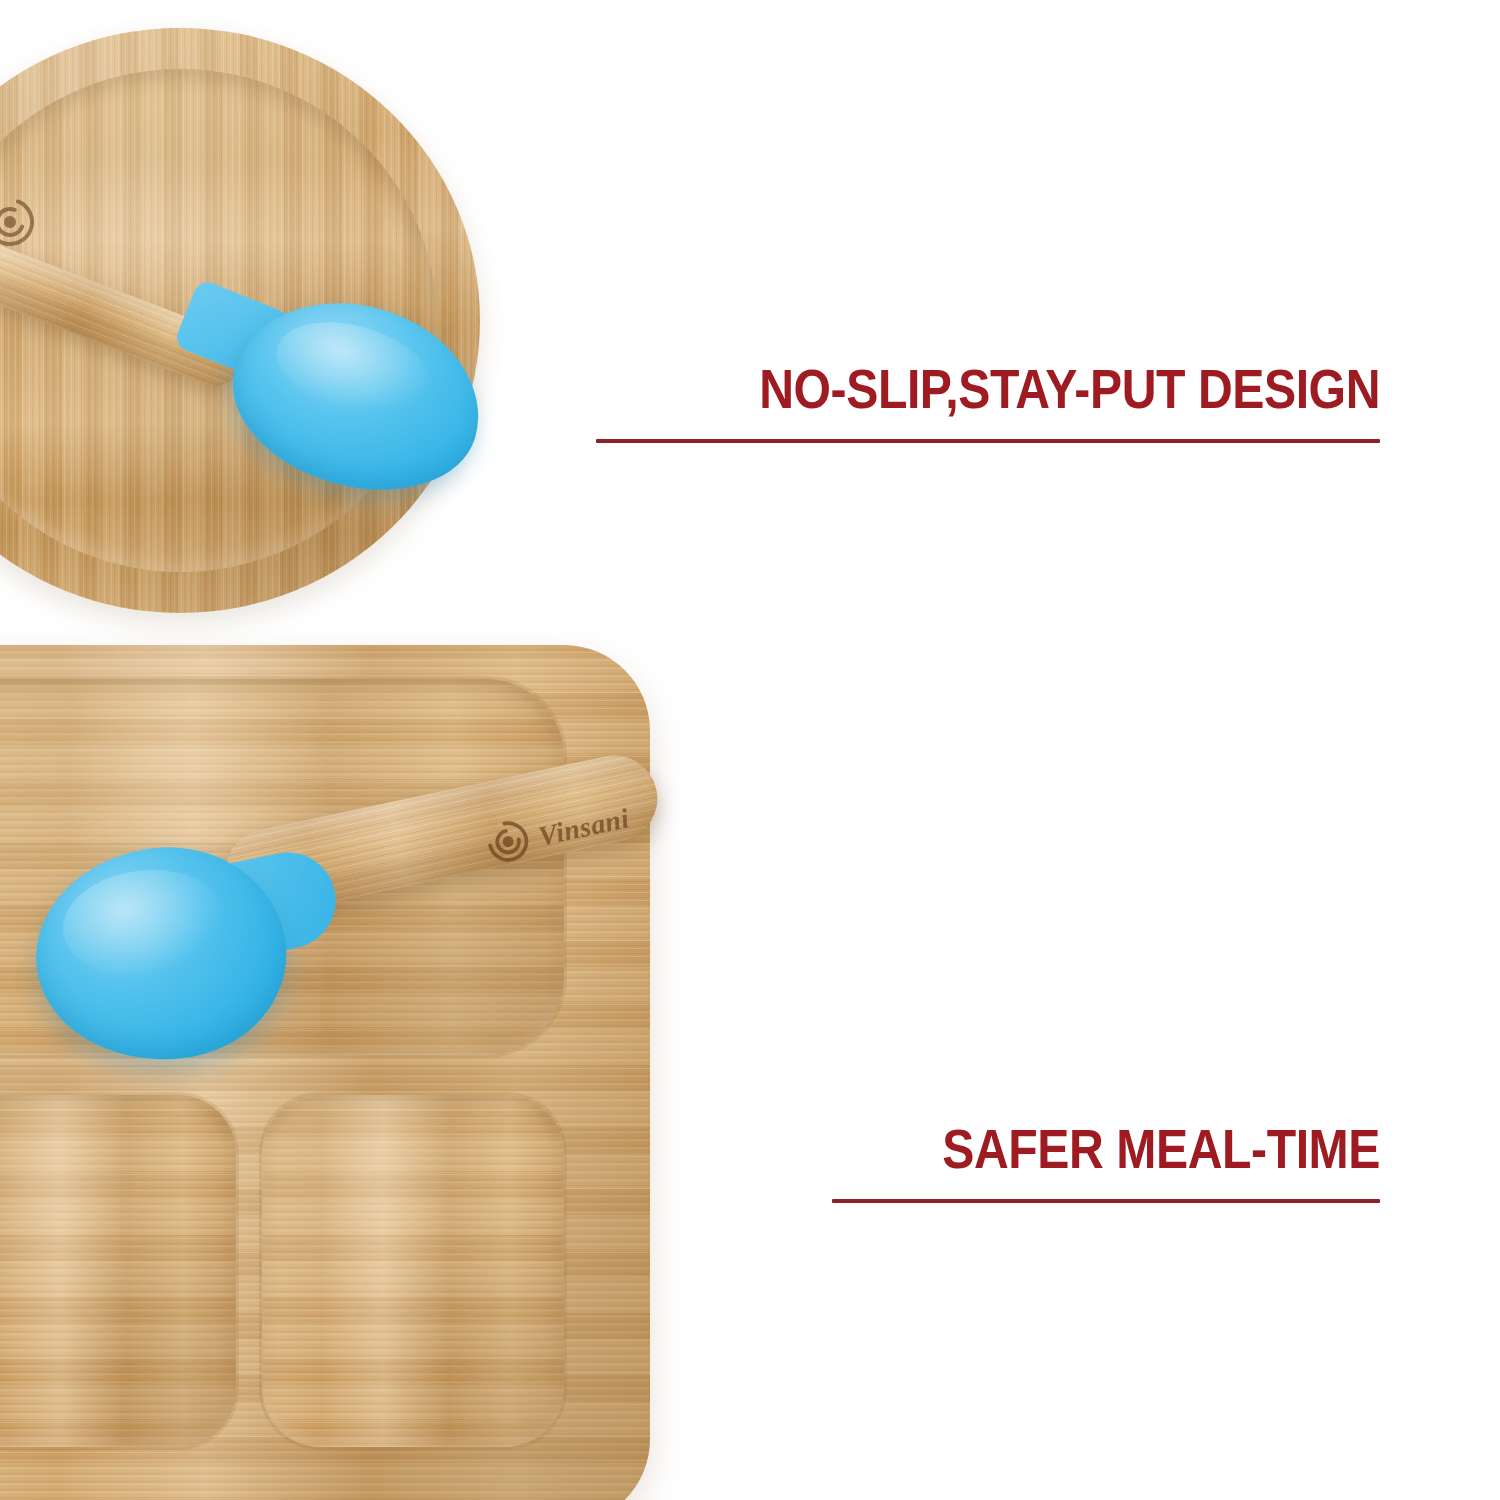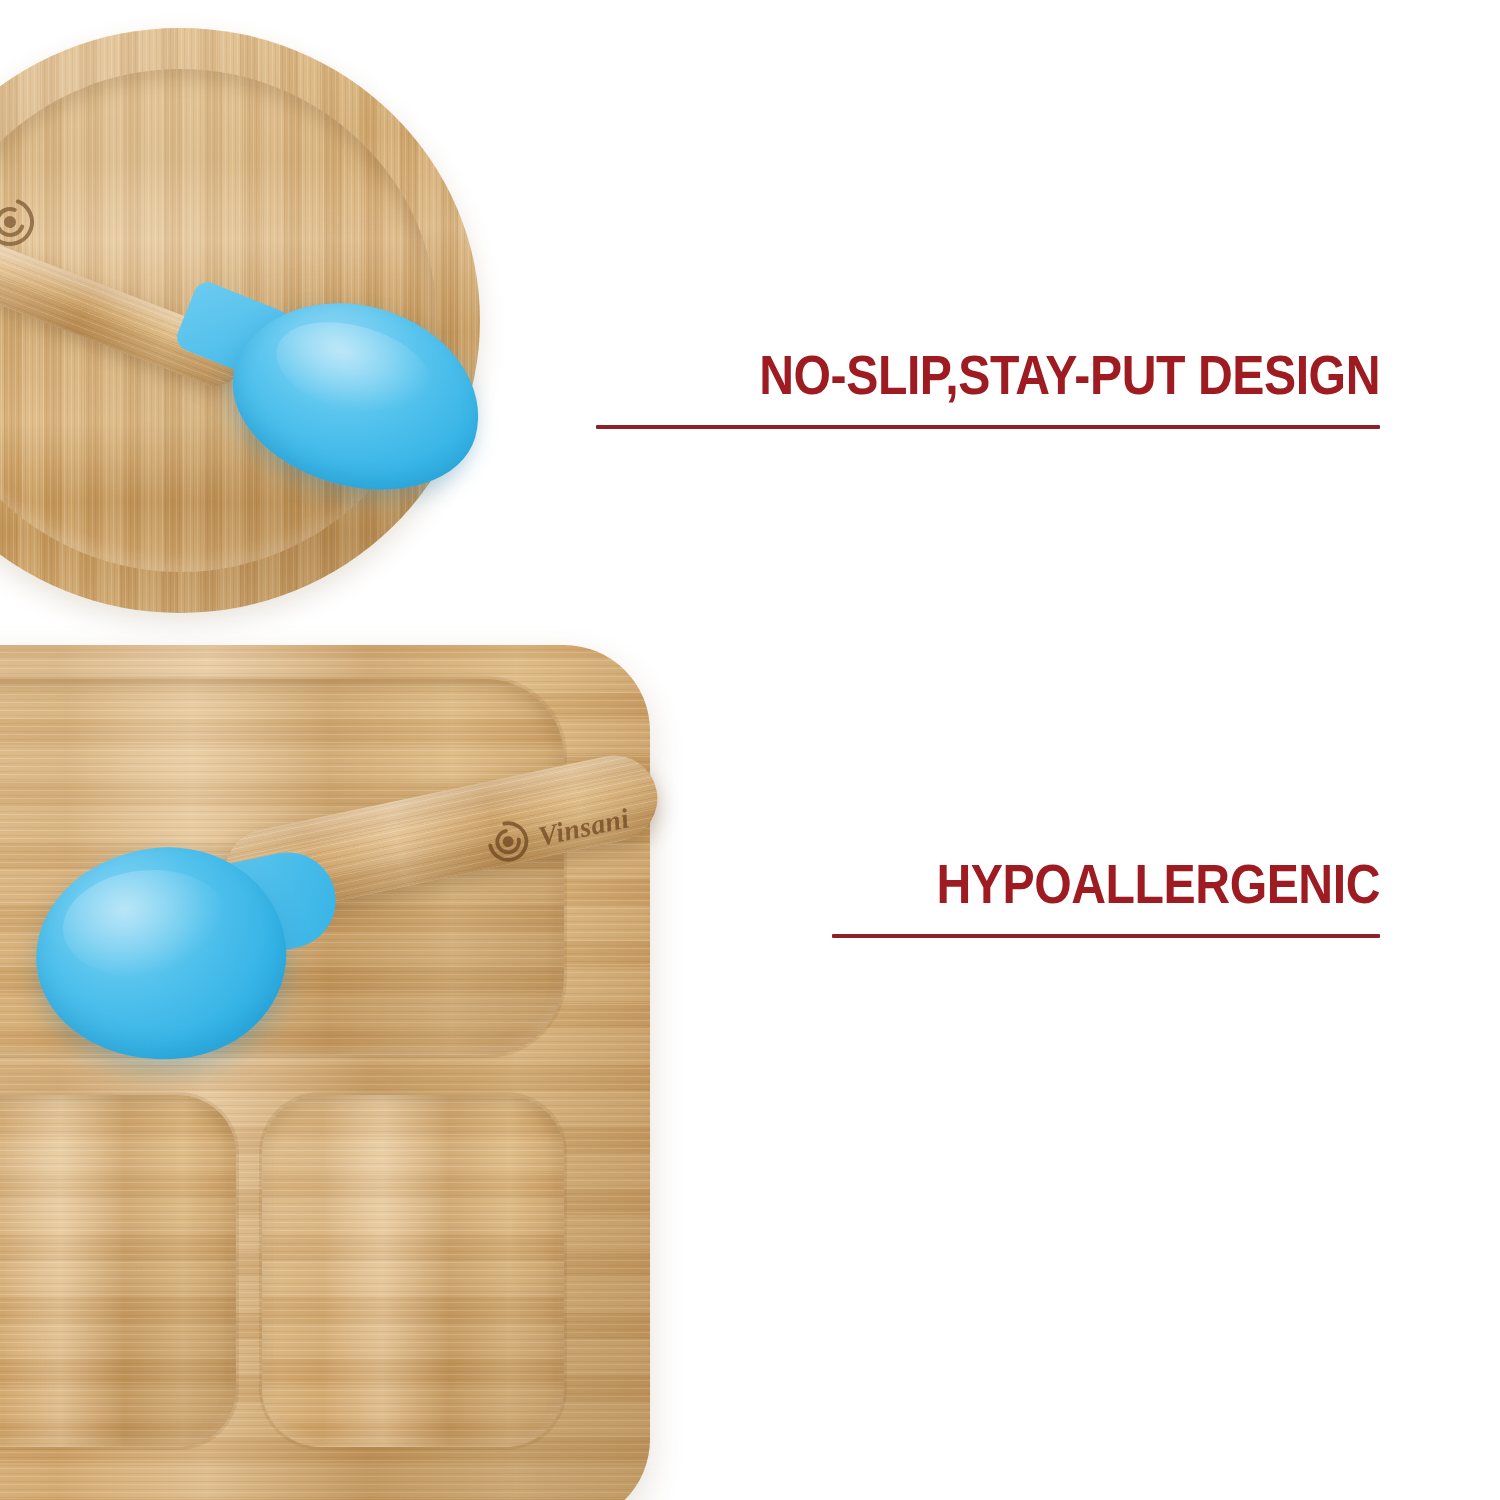--- a/index.html
+++ b/index.html
@@ -178,21 +178,21 @@
   }
   .spoon-bot .neck{
     position:absolute;left:176px;top:96px;width:130px;height:96px;
     background:linear-gradient(120deg,#63c8ef 0%, #35b3e6 100%);
     border-radius:20px 54px 54px 20px;
     transform:rotate(-12deg);
   }
 
   
   .features{position:absolute;left:560px;top:0;width:940px;height:1500px;}
-  .feature{position:absolute;right:120px;width:800px;}
+  .feature{position:absolute;right:120px;width:800px;margin-top:14px;}
   .feature .label{
     font-family:"Liberation Sans", sans-serif;
     font-weight:700;
     font-size:56px;
     line-height:1.02;
     letter-spacing:-0.5px;
     color:#9e1b22;
     text-align:right;
     white-space:nowrap;
     transform:scaleX(0.86);
@@ -267,21 +267,21 @@
   </div>
 
   <div class="features">
 
     <div class="feature f1">
       <div class="label">NO-SLIP,STAY-PUT DESIGN</div>
       <div class="rule"></div>
     </div>
 
 
-    <div class="feature f3">
-      <div class="label">HYPOALLERGENIC</div>
+
+    <div class="feature f4">
+      <div class="label">SAFER MEAL-TIME</div>
       <div class="rule"></div>
     </div>
 
-
   </div>
 
 </div>
 
 </body></html>

